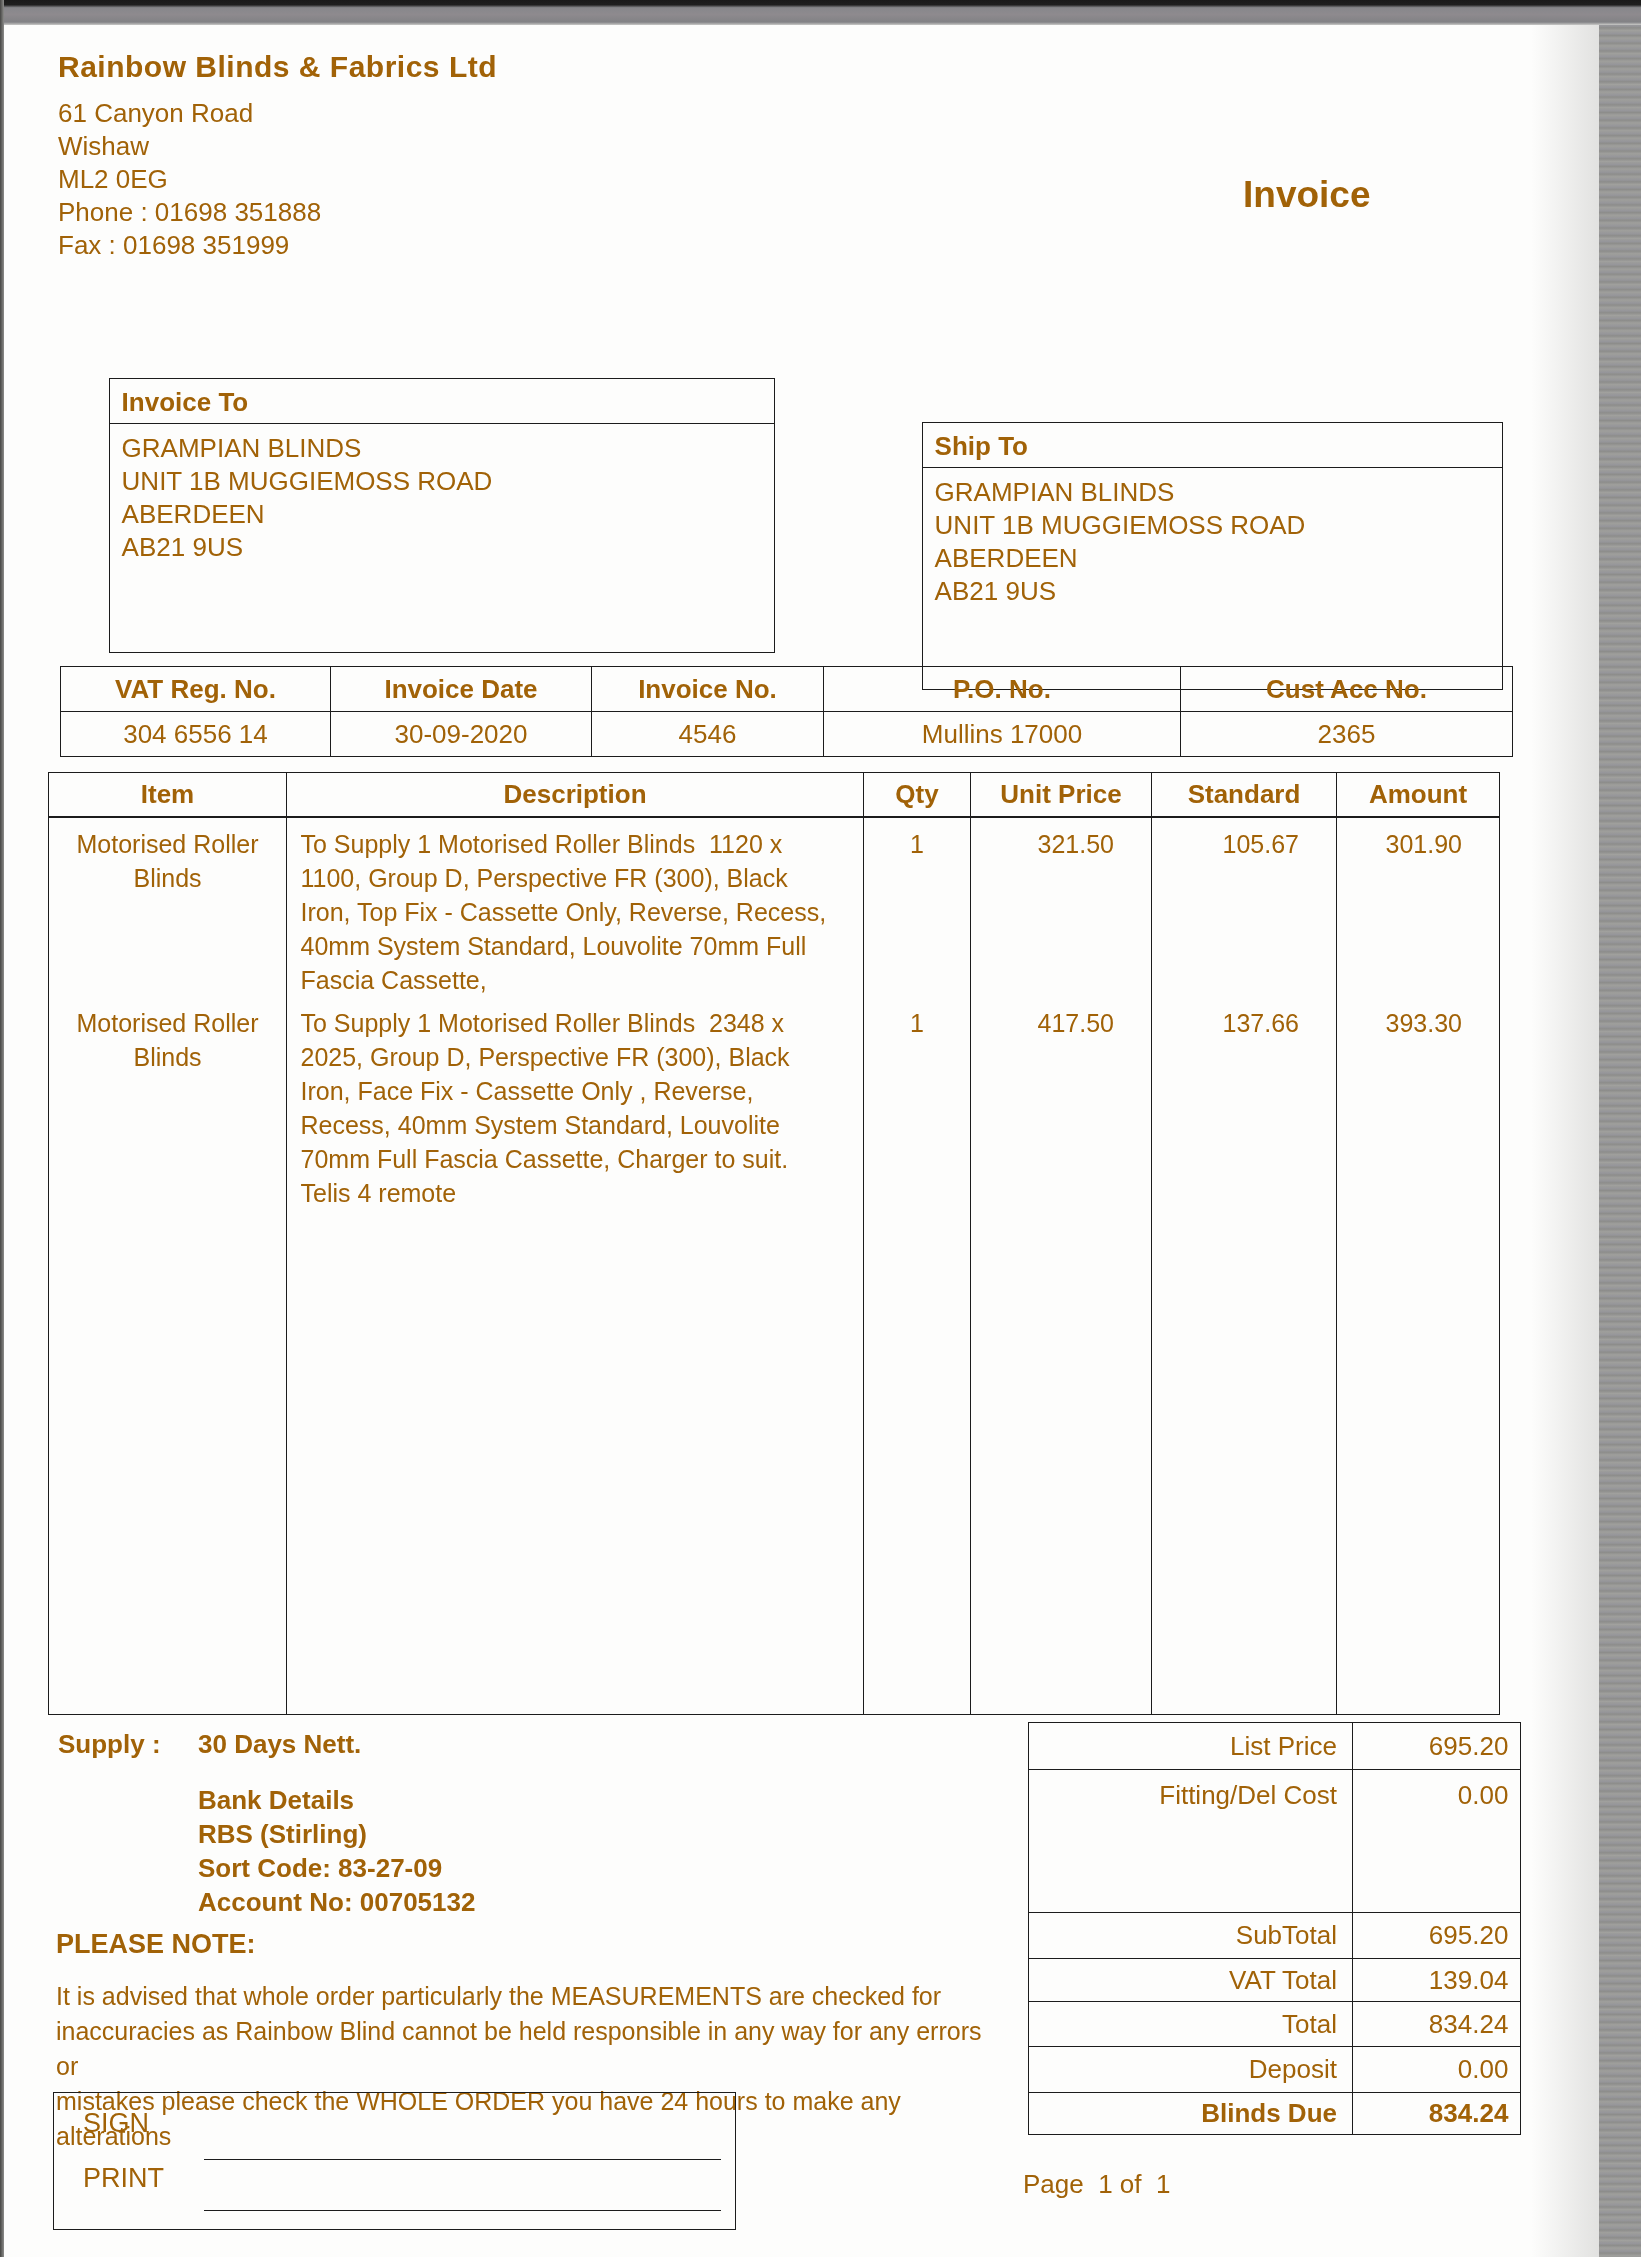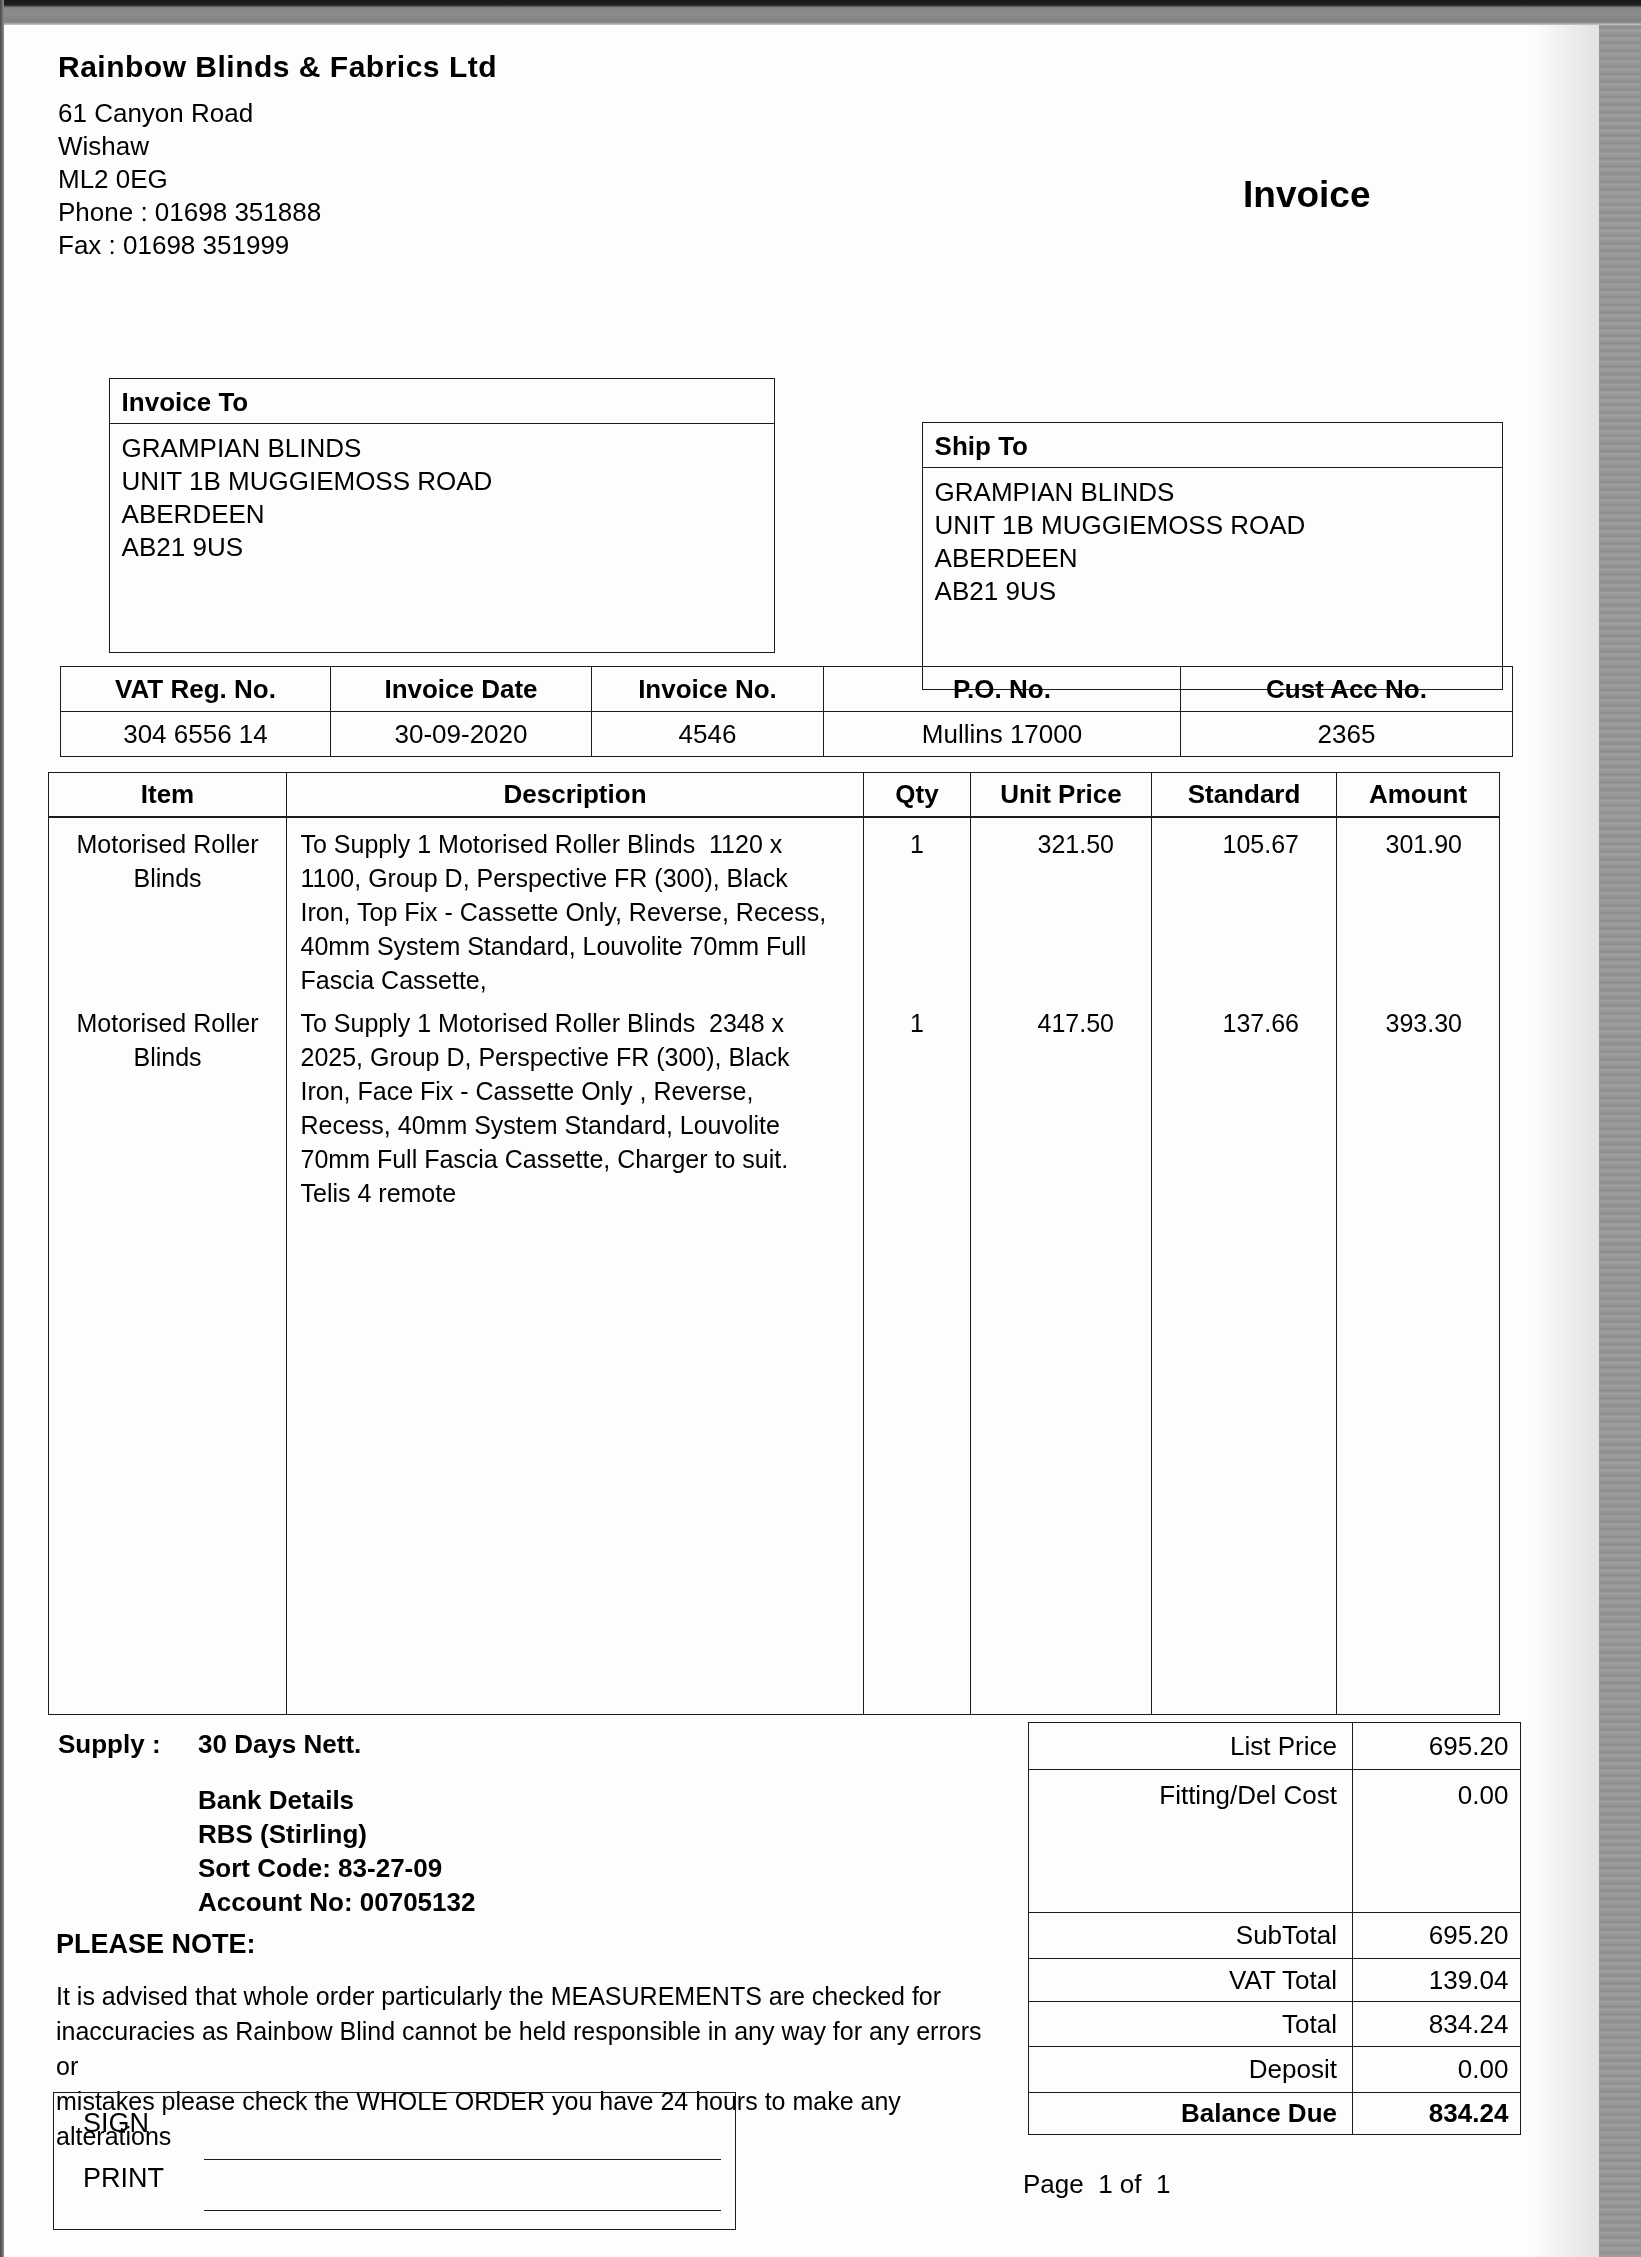--- a/index.html
+++ b/index.html
@@ -1,20 +1,20 @@
 <!DOCTYPE html>
 <html><head>
 <meta charset="utf-8">
 <style>
   html,body { margin:0; padding:0; background:#d8d8d6; }
   #page {
     position:relative; width:1641px; height:2257px;
     background:#fdfdfc; overflow:hidden;
     font-family:"Liberation Sans", sans-serif;
-    color:#000000;
+    color:#a16207;
   }
   
   .scan-edge-top { position:absolute; top:0; left:0; width:100%; height:25px; z-index:6;
     background:linear-gradient(to bottom,#1a1a1a 0px,#1f1f1f 4.8px,#87878b 7.7px,#8e8a8e 14.5px,#828285 22px,#c9c9c7 25px); }
   .scan-edge-right { position:absolute; top:23px; right:0; width:42px; height:2234px; z-index:5;
     background:repeating-linear-gradient(to bottom,#9e9e9b 0px,#95959veryone 0px,#96969[] 0px,#96969a 2.9px,#8d8d8b 4.8px,#a1a19e 7.7px); 
     background:repeating-linear-gradient(to bottom,#9e9e9b 0px,#96969a 2.9px,#8d8d8b 4.8px,#a1a19e 7.7px); }
   .page-shade-right { position:absolute; top:23px; right:42px; width:68px; height:2234px; z-index:4;
     background:linear-gradient(to right,rgba(120,120,118,0),rgba(115,115,112,0.20)); }
   .scan-edge-left { position:absolute; top:0; left:0; width:3.9px; height:100%; z-index:6;
@@ -242,21 +242,21 @@
       </tr>
       <tr style="height:45px">
         <td class="t-label">Total</td>
         <td class="t-value">834.24</td>
       </tr>
       <tr style="height:46px">
         <td class="t-label">Deposit</td>
         <td class="t-value">0.00</td>
       </tr>
       <tr class="bold" style="height:42px">
-        <td class="t-label">Balance Due</td>
+        <td class="t-label">Blinds Due</td>
         <td class="t-value">834.24</td>
       </tr>
     </tbody>
       </table>
   </div>
 
   <div class="abs sign-box">
     <div class="sign-label">SIGN</div>
     <div class="sign-line"></div>
     <div class="print-label">PRINT</div>

